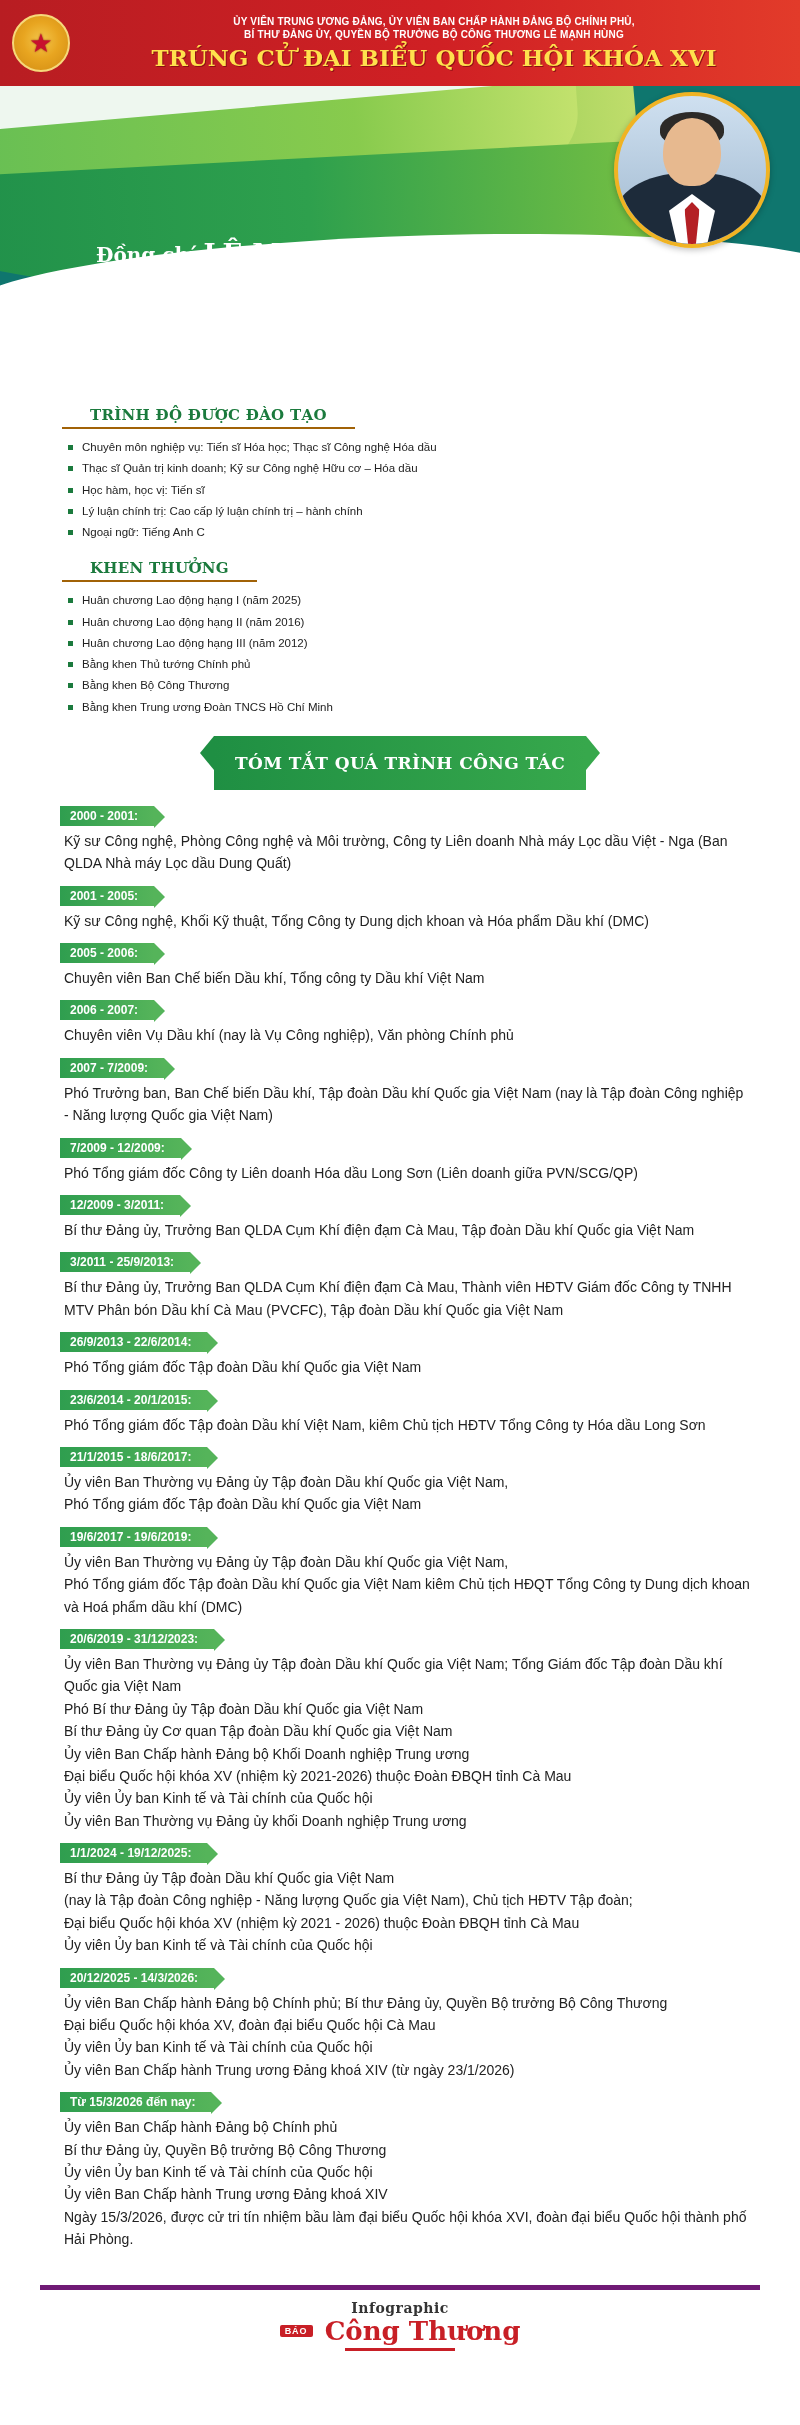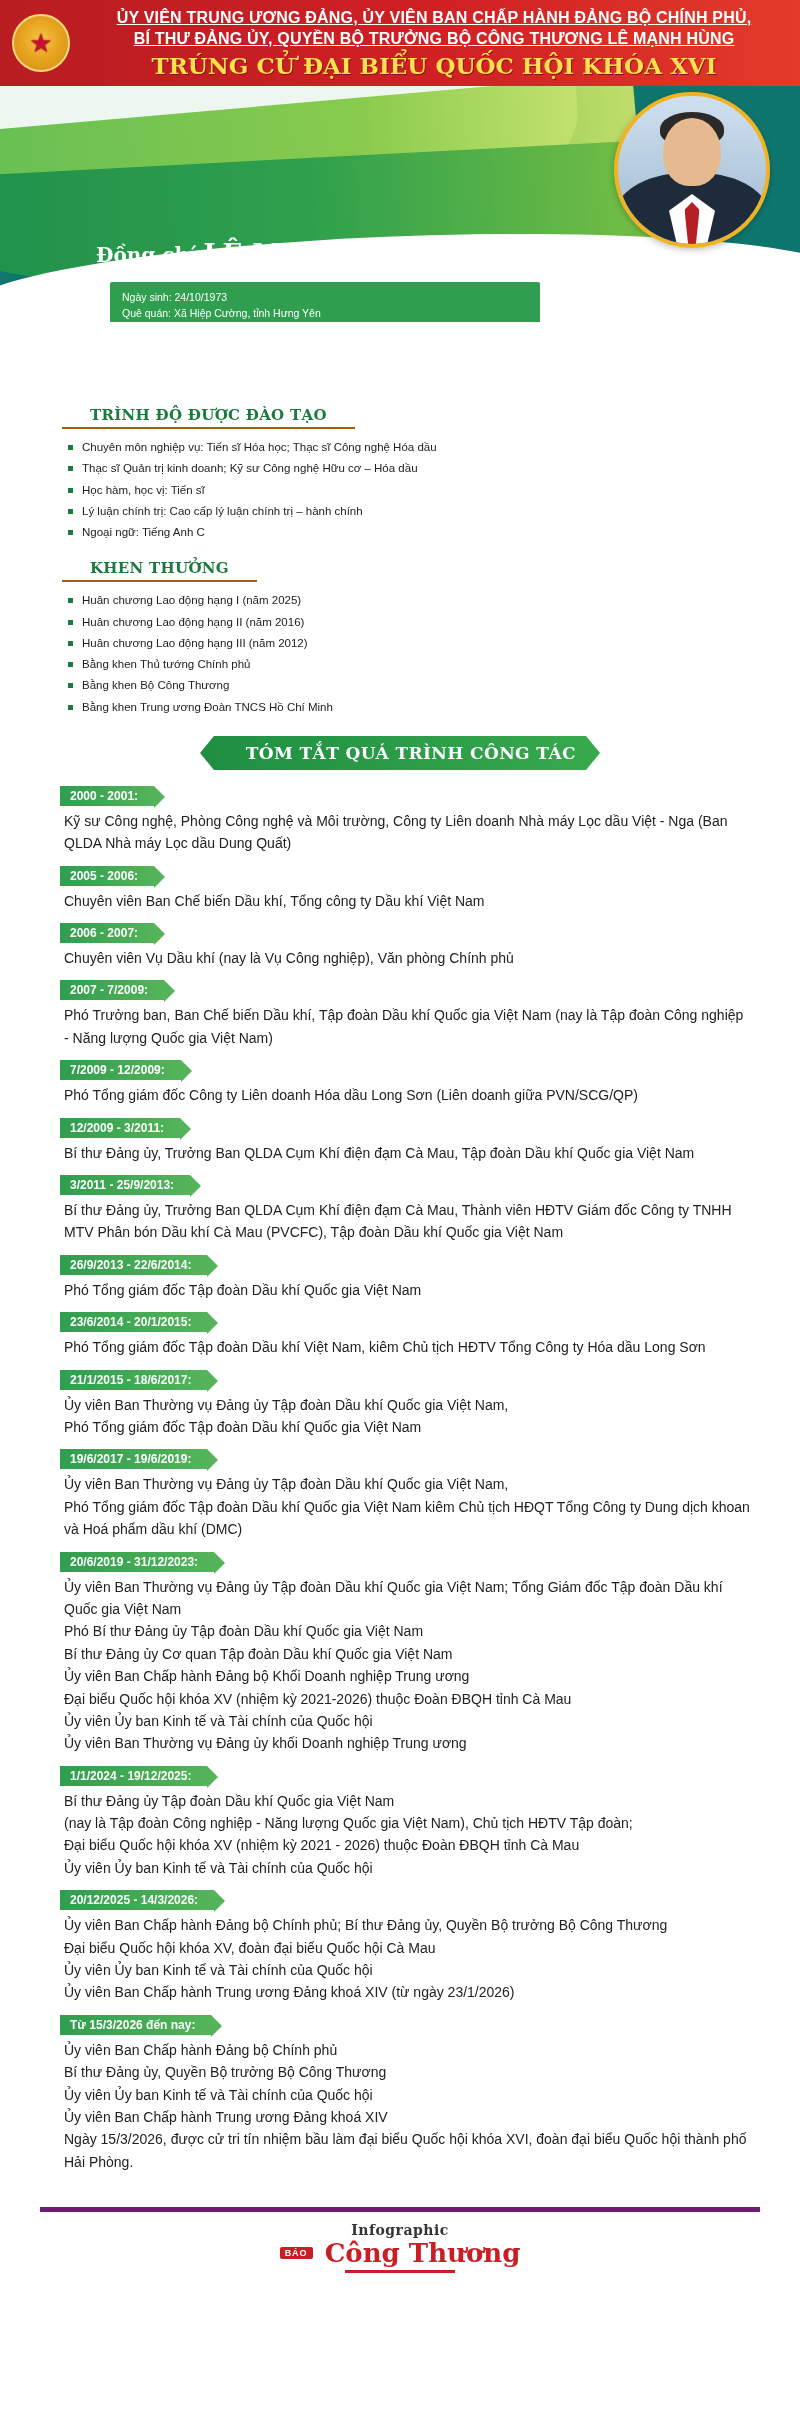--- a/index.html
+++ b/index.html
@@ -37,26 +37,25 @@
   }
   .emblem .star {
     color: #c8102e;
     font-size: 26px;
     line-height: 1;
     text-shadow: 0 0 2px #7a0a12;
   }
   .header-text { flex: 1 1 auto; text-align: center; }
   .header-line1, .header-line2 {
     color: #ffffff;
-    font-size: 16px;
+    font-size: 10px;
     font-weight: bold;
     letter-spacing: .2px;
     line-height: 1.35;
     text-transform: uppercase;
-    text-decoration: underline;
   }
   .header-title {
     color: #ffe14d;
     font-family: "DejaVu Serif", serif;
     font-weight: bold;
     font-size: 23px;
     line-height: 1.15;
     margin-top: 3px;
     text-transform: uppercase;
     text-shadow: 1px 1px 0 #8c1014;
@@ -215,22 +214,22 @@
   
   .career-banner {
     margin: 18px auto 16px auto;
     width: 372px;
     background: linear-gradient(90deg,#1f8f43 0%, #37a84c 100%);
     color: #ffffff;
     font-family: "DejaVu Serif", serif;
     font-weight: bold;
     font-size: 17px;
     letter-spacing: .4px;
-    text-align: right;
-    padding: 7px 10px;
+    text-align: center;
+    padding: 17px 10px;
     position: relative;
     text-transform: uppercase;
   }
   .career-banner::before, .career-banner::after {
     content: "";
     position: absolute;
     top: 0;
     width: 0; height: 0;
     border-top: 17px solid transparent;
     border-bottom: 17px solid transparent;
@@ -334,26 +333,20 @@
       <div class="hair"></div>
       <div class="face"></div>
     </div>
 
     <div class="name-banner">
       <span>Đồng chí</span>
       <span class="big">LÊ MẠNH HÙNG</span>
     </div>
     <div class="name-underline"></div>
 
-    <div class="bio">
-      <div>Ngày sinh: 24/10/1973</div>
-      <div>Quê quán: Xã Hiệp Cường, tỉnh Hưng Yên</div>
-      <div>Nghề nghiệp khi được tuyển dụng: Kỹ sư Công nghệ Hữu cơ – Hóa dầu</div>
-
-    </div>
   </div>
 
   <div class="content">
 
     <div class="section-title">TRÌNH ĐỘ ĐƯỢC ĐÀO TẠO</div>
     <ul class="bullets">
       <li>Chuyên môn nghiệp vụ: Tiến sĩ Hóa học; Thạc sĩ Công nghệ Hóa dầu</li>
       <li>Thạc sĩ Quản trị kinh doanh; Kỹ sư Công nghệ Hữu cơ – Hóa dầu</li>
       <li>Học hàm, học vị: Tiến sĩ</li>
       <li>Lý luận chính trị: Cao cấp lý luận chính trị – hành chính</li>
@@ -372,20 +365,24 @@
 
     <div class="career-banner">TÓM TẮT QUÁ TRÌNH CÔNG TÁC</div>
 
     <div class="timeline">
 
       <div class="tl-item">
         <div class="tl-head">2000 - 2001:</div>
         <div class="tl-body" style="white-space: pre-line;">Kỹ sư Công nghệ, Phòng Công nghệ và Môi trường, Công ty Liên doanh Nhà máy Lọc dầu Việt - Nga (Ban QLDA Nhà máy Lọc dầu Dung Quất)</div>
       </div>
 
+      <div class="tl-item">
+        <div class="tl-head">2001 - 2005:</div>
+        <div class="tl-body" style="white-space: pre-line;">Kỹ sư Công nghệ, Khối Kỹ thuật, Tổng Công ty Dung dịch khoan và Hóa phẩm Dầu khí (DMC)</div>
+      </div>
 
       <div class="tl-item">
         <div class="tl-head">2005 - 2006:</div>
         <div class="tl-body" style="white-space: pre-line;">Chuyên viên Ban Chế biến Dầu khí, Tổng công ty Dầu khí Việt Nam</div>
       </div>
 
       <div class="tl-item">
         <div class="tl-head">2006 - 2007:</div>
         <div class="tl-body" style="white-space: pre-line;">Chuyên viên Vụ Dầu khí (nay là Vụ Công nghiệp), Văn phòng Chính phủ</div>
       </div>

